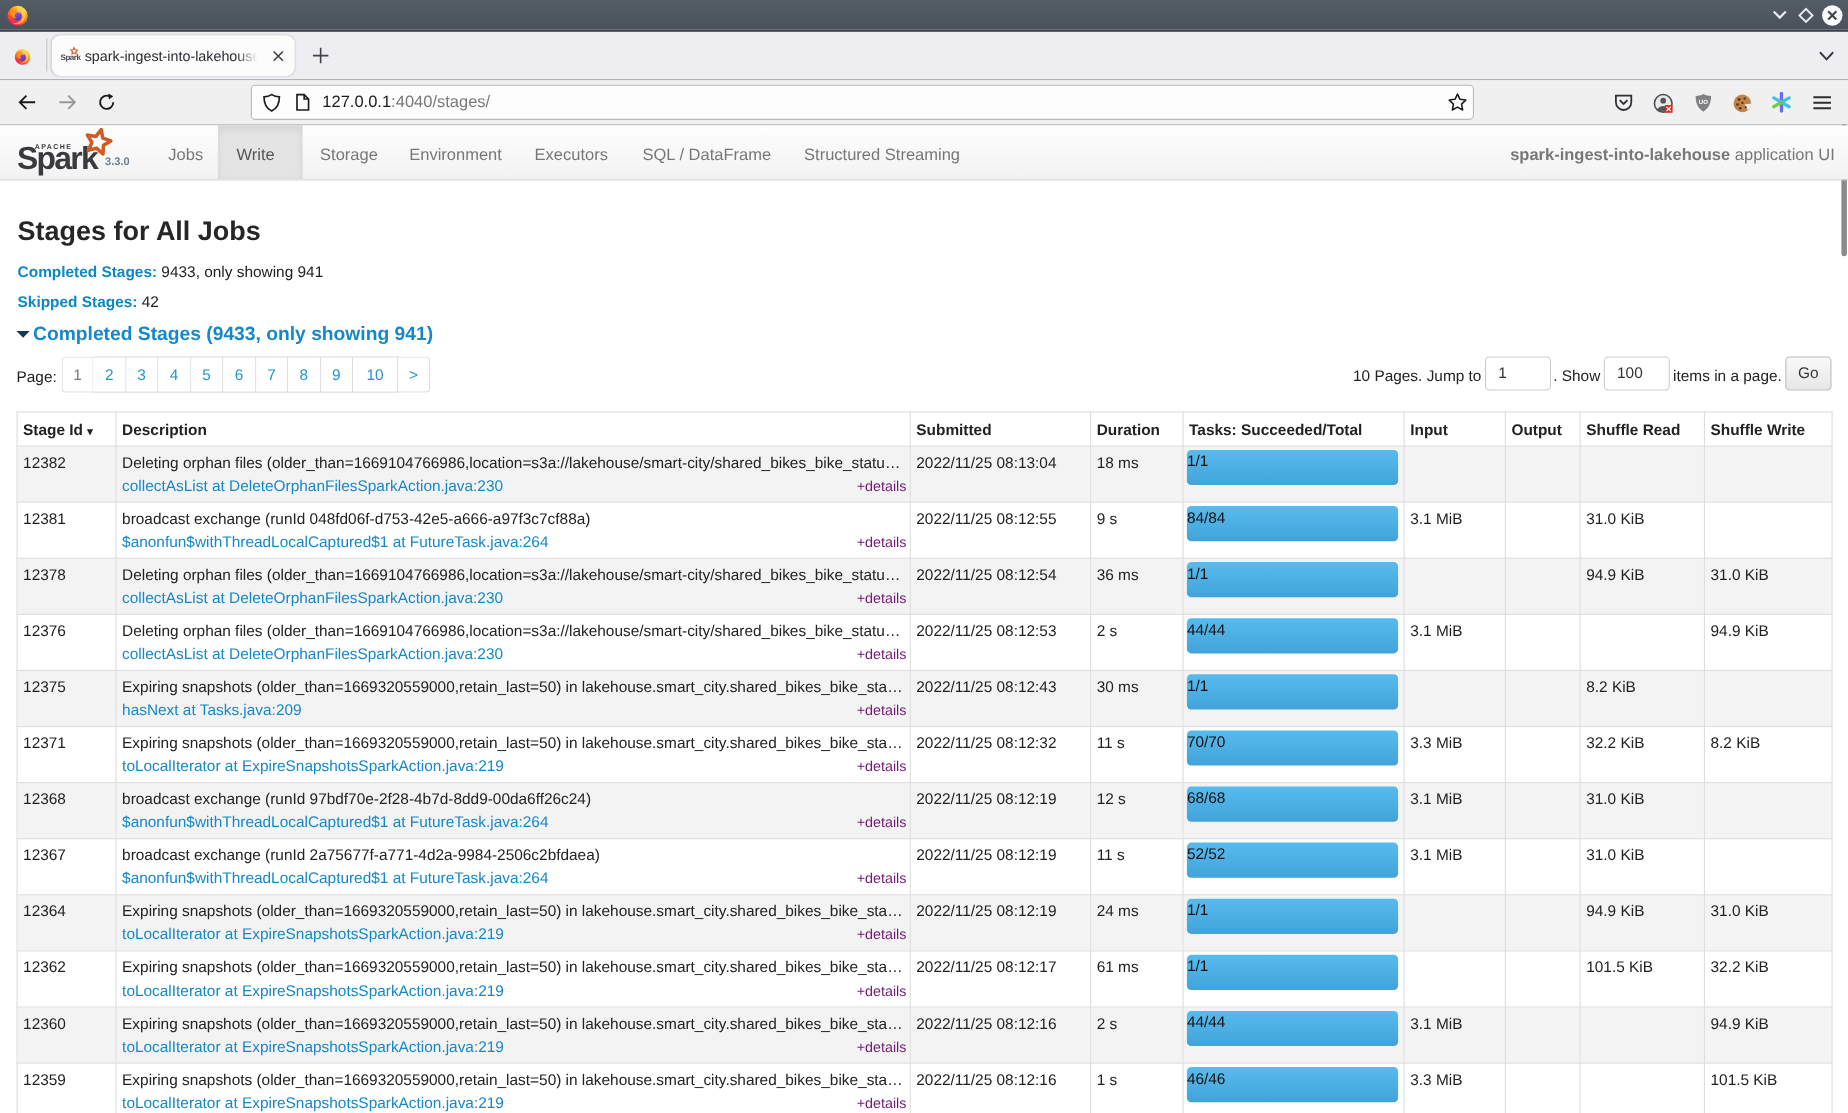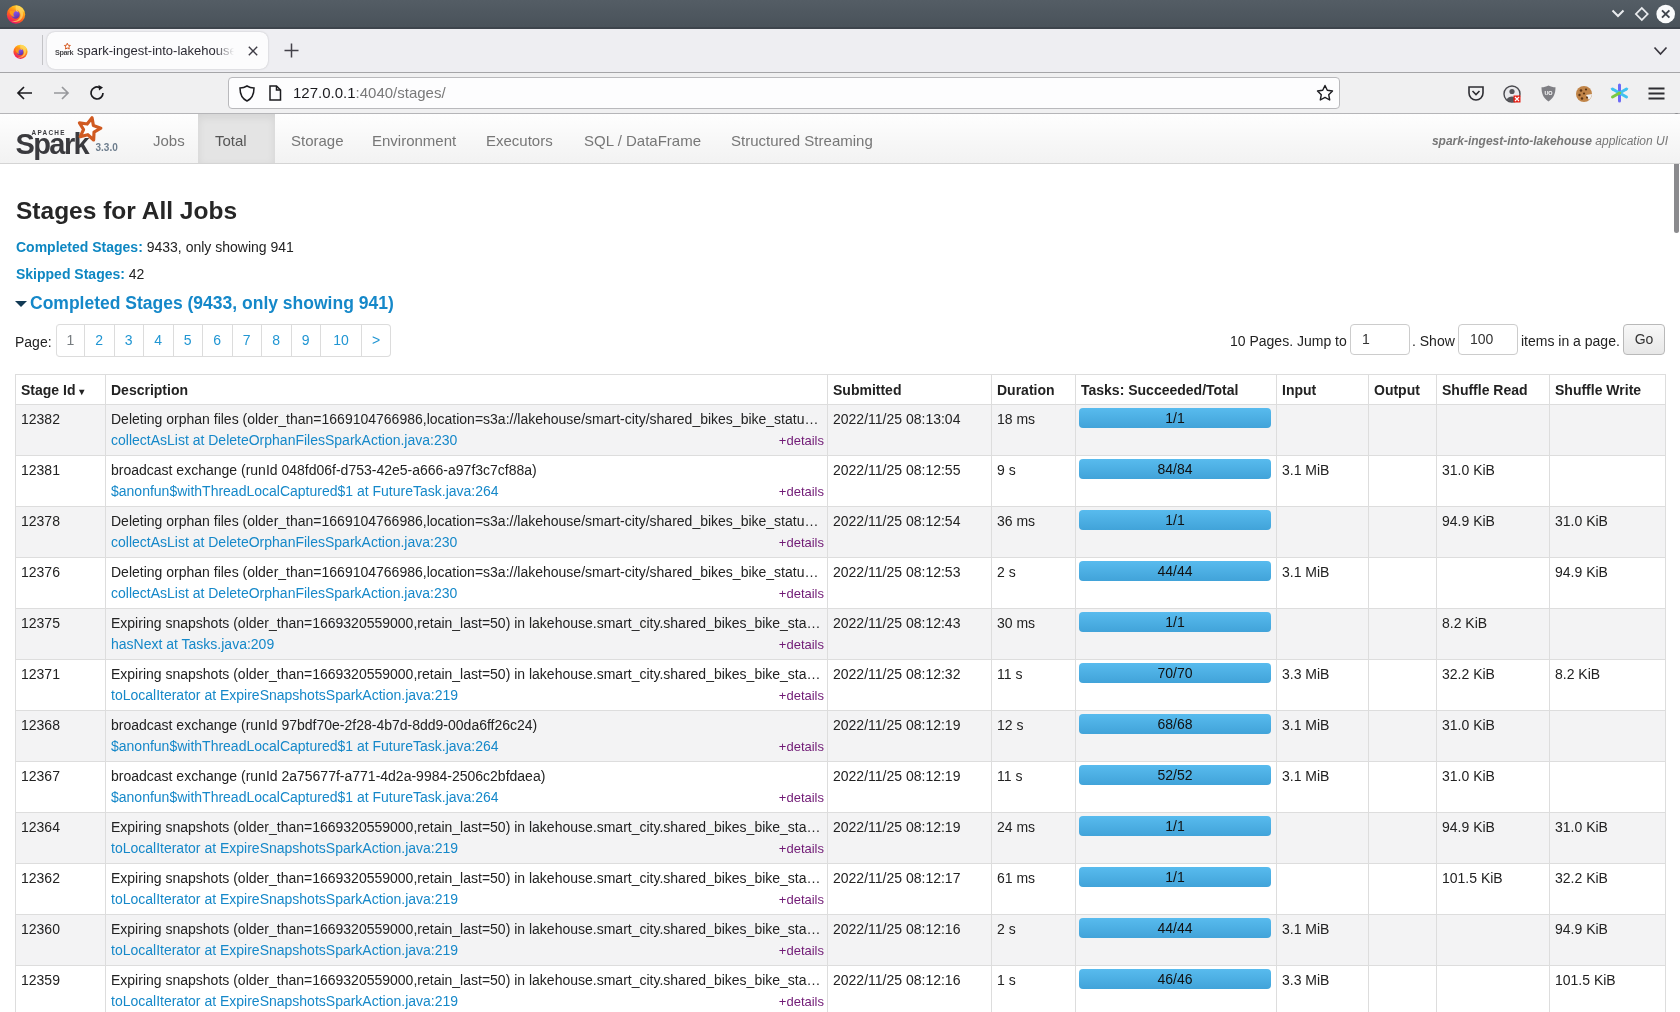--- a/index.html
+++ b/index.html
@@ -32,21 +32,21 @@
 
 #sparknav { left:0; top:114px; width:1680px; height:50px;
   background:linear-gradient(#fefefe,#f2f2f2); border-bottom:1px solid #d4d4d4; }
 .navitem { position:absolute; top:2px; height:50px; line-height:50px;
   font-size:15px; color:#777; padding:0 17px; }
 #nav-active { position:absolute; top:2px; height:50px; line-height:50px;
   font-size:15px; color:#555; padding:0 17px; }
 #activebg { position:absolute; left:85px; top:0; width:77px; height:49px;
   background:#e4e4e4; box-shadow:inset 0 3px 8px rgba(0,0,0,0.08); }
 #appname { position:absolute; top:2px; right:12px; height:50px; line-height:50px;
-  font-size:12px; color:#777;font-style:italic; }
+  font-size:15px; color:#777; }
 #appname b { color:#777; }
 #vertext { left:95.5px; top:142px; font-size:10px; font-weight:bold; color:#6d7d8d; }
 
 
 #h1 { left:16px; top:199px; font-size:24.5px; font-weight:bold; color:#262626; line-height:24px; }
 .sumline { position:absolute; left:16px; font-size:14px; color:#222; line-height:21px; }
 .sumline b { color:#0e87c2; }
 #collhead { left:30px; top:295px; font-size:17.5px; font-weight:bold; color:#1588c9; line-height:17px; }
 #caret { left:15px; top:301px; width:0; height:0; border-left:6px solid transparent;
   border-right:6px solid transparent; border-top:6.5px solid #123a55; }
@@ -77,22 +77,22 @@
   padding:4px 5px; line-height:21px; overflow:hidden; }
 #stagetable th { font-weight:bold; text-align:left; padding:4.5px 5px 2.5px 5px;
   line-height:20px; white-space:nowrap; }
 #stagetable td { height:51px; }
 #stagetable tr.odd td { background:#f3f3f4; }
 .dline1 { white-space:nowrap; overflow:hidden; text-overflow:ellipsis; }
 .dline2 { white-space:nowrap; }
 .dline2 a { color:#1588c9; text-decoration:none; }
 .details { float:right; color:#701a75; font-size:13px; margin-right:-2px; }
 #stagetable td.tdbar { padding:3px 5px 4px 3px; }
-.pbar { margin-top:0px; width:100%; height:20px; border-radius:4px;
-  background:linear-gradient(#58bbee,#41a3d9); text-align:center;
+.pbar { margin-top:0px; width:100%; height:32px; border-radius:4px;
+  background:linear-gradient(#58bbee,#41a3d9); text-align:left;
   line-height:20px; color:#111; }
 .sorta { font-size:10px; }
 
 svg { position:absolute; overflow:visible; }
 </style>
 </head>
 <body>
 <div id="stage">
 
   <div class="abs" id="titlebar"></div>
@@ -223,21 +223,21 @@
     </svg>
 
     <div class="abs" style="left:1674px; top:113px; width:5px; height:120px; background:#8b8b8e; border-radius:3px;"></div>
   </div>
 
   <div class="abs" id="sparknav"></div>
   <div class="abs" id="vertext">3.3.0</div>
   <div class="abs" style="left:113px; top:114px; width:1567px; height:49px;">
     <div id="activebg"></div>
     <span class="navitem" style="left:23px;">Jobs</span>
-    <span id="nav-active" style="left:85px;">Total</span>
+    <span id="nav-active" style="left:85px;">Write</span>
     <span class="navitem" style="left:161px;">Storage</span>
     <span class="navitem" style="left:242px;">Environment</span>
     <span class="navitem" style="left:356px;">Executors</span>
     <span class="navitem" style="left:601px;">Structured Streaming</span>
     <span class="navitem" style="left:454px;">SQL / DataFrame</span>
     <span id="appname"><b>spark-ingest-into-lakehouse</b> application UI</span>
   </div>
   <div id="sparklogo">
     <svg class="abs" style="left:15px; top:112px;" width="95" height="48" viewBox="0 0 95 48">
       <text x="16.5" y="23" font-size="6.4" font-weight="bold" letter-spacing="1.3" fill="#3a3a3e" font-family="Liberation Sans">APACHE</text>

